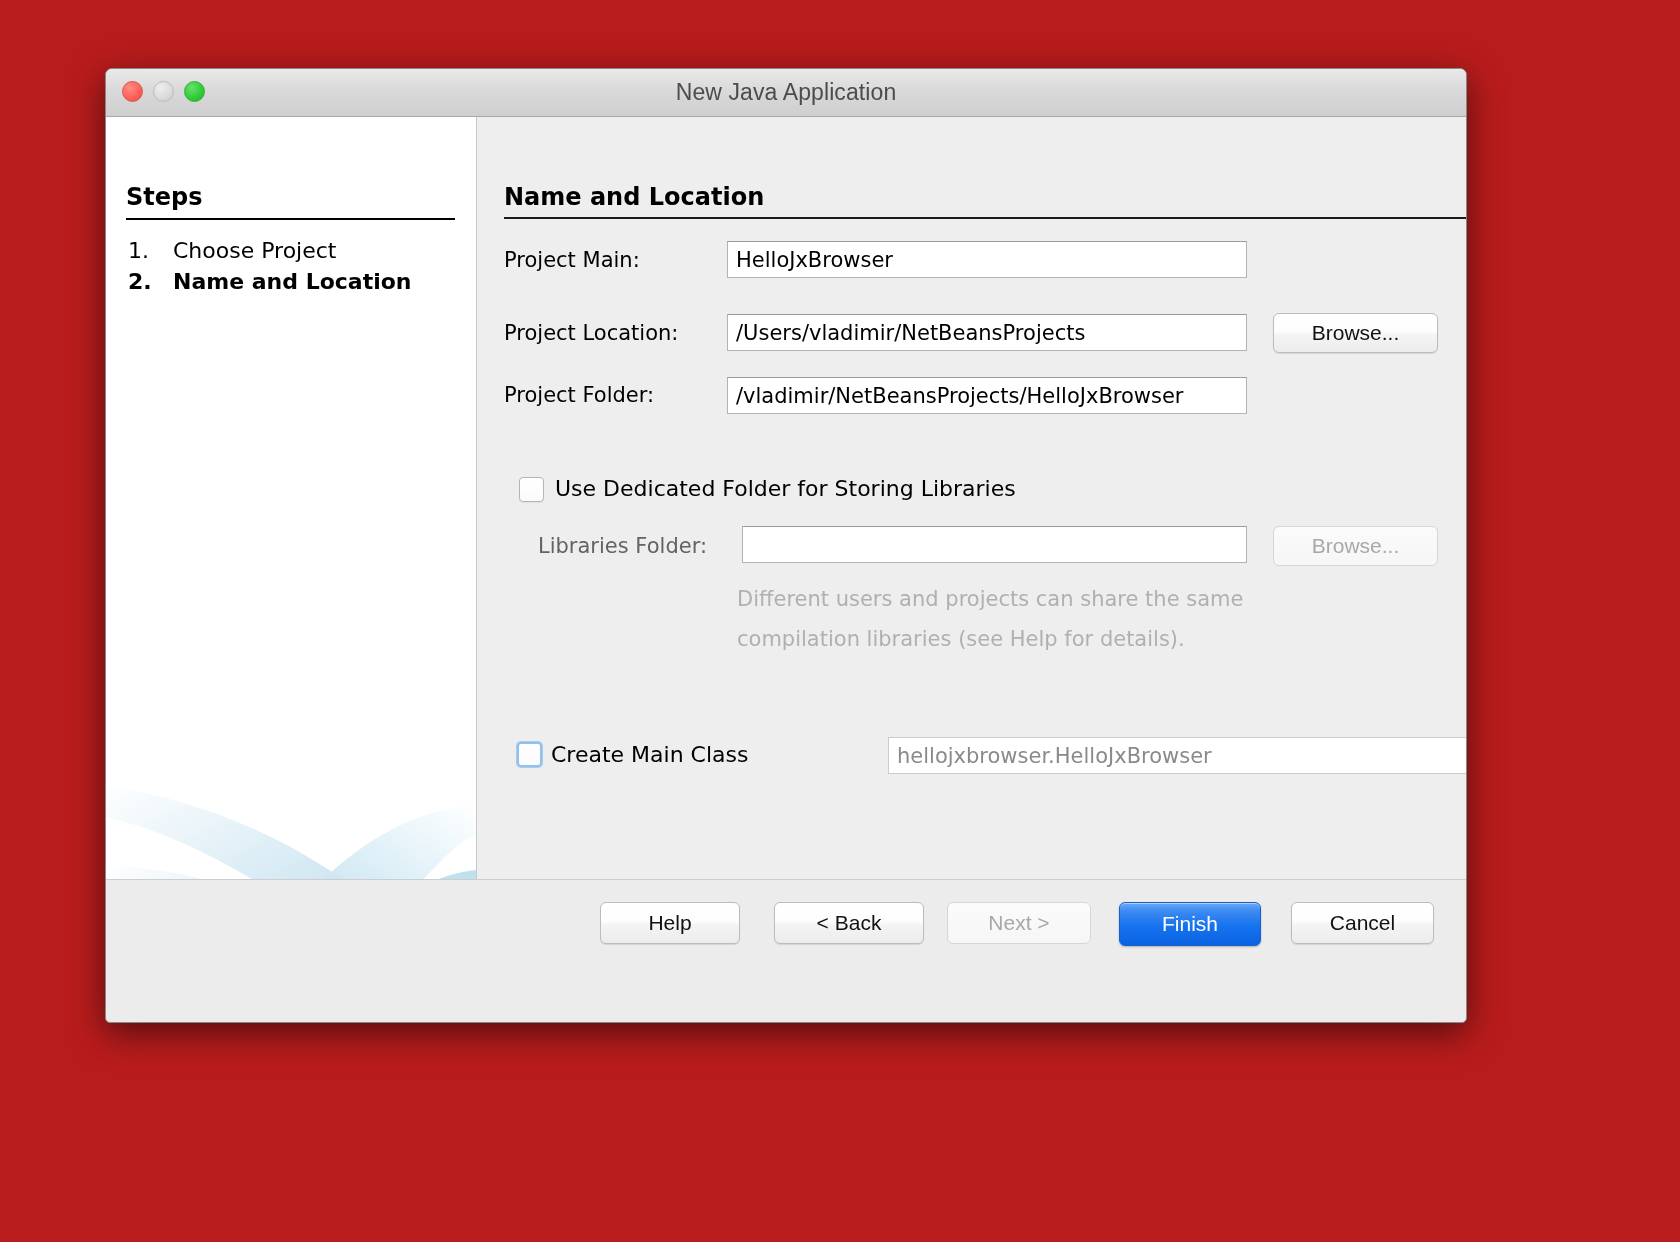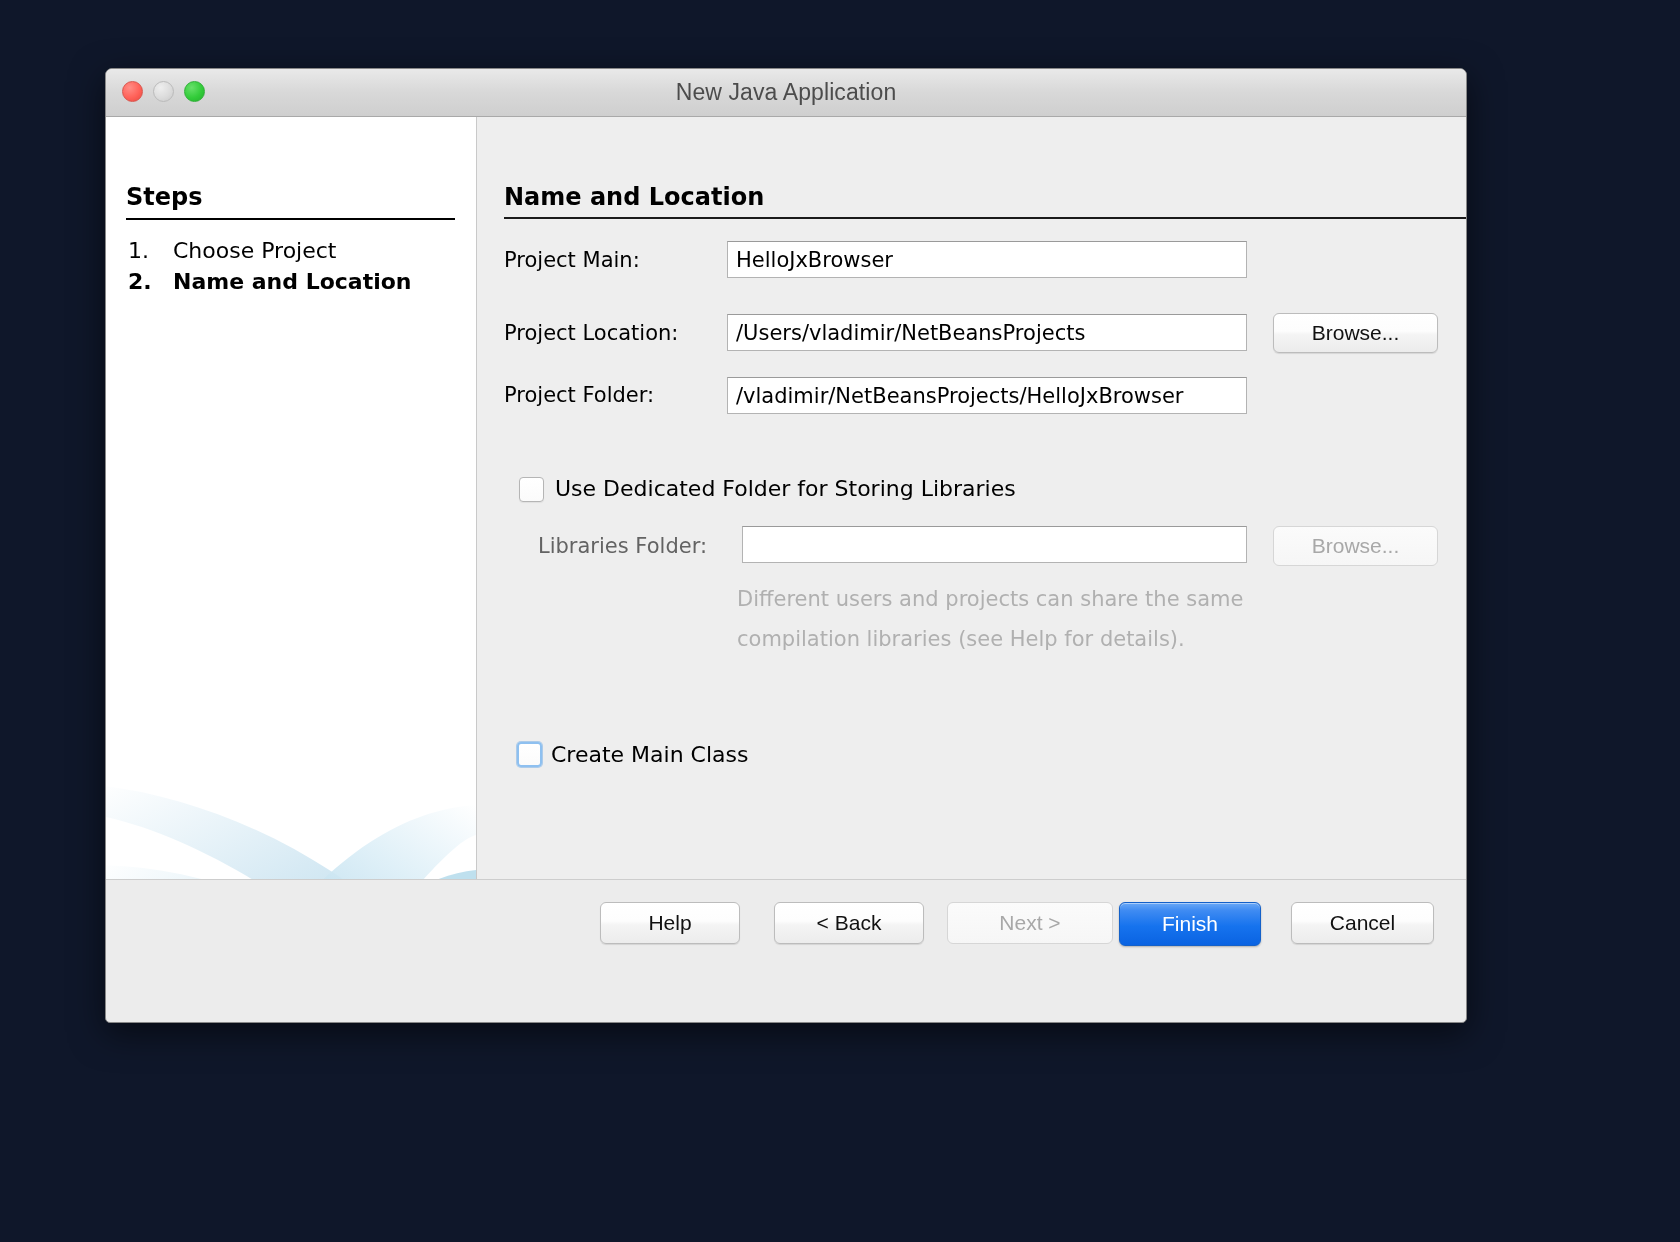--- a/index.html
+++ b/index.html
@@ -9,21 +9,21 @@
     width: 1680px;
     height: 1242px;
     overflow: hidden;
     font-family: "DejaVu Sans", "Liberation Sans", sans-serif;
   }
 
   #root {
     position: relative;
     width: 1680px;
     height: 1242px;
-    background: #0f172a;
+    background: #b91c1c;
   }
 
   
   .window {
     position: absolute;
     left: 105px;
     top: 68px;
     width: 1360px;
     height: 953px;
     background: #ececec;
@@ -342,26 +342,27 @@
         <div class="checkbox-label" style="left:78px; top:359px;">Use Dedicated Folder for Storing Libraries</div>
 
         <div class="field-label dim" style="left:61px; top:417px;">Libraries Folder:</div>
         <div class="textfield" style="left:265px; top:409px; width:505px; height:37px;"></div>
         <div class="btn disabled" style="left:796px; top:409px; width:165px; height:40px;">Browse...</div>
 
         <div class="hint-text" style="left:260px; top:462px;">Different users and projects can share the same compilation libraries (see Help for details).</div>
 
         <div class="checkbox focused" style="left:40px; top:625px;"></div>
         <div class="checkbox-label" style="left:74px; top:625px;">Create Main Class</div>
+        <div class="textfield light-border" style="left:411px; top:620px; width:657px; height:37px;">hellojxbrowser.HelloJxBrowser</div>
 
       </div>
 
       <div class="footer">
         <div class="btn" style="left:494px; top:22px; width:140px; height:42px;border-radius:6px;">Help</div>
         <div class="btn" style="left:668px; top:22px; width:150px; height:42px;">&lt; Back</div>
-        <div class="btn disabled" style="left:841px; top:22px; width:166px; height:42px;text-align:right;">Next &gt;</div>
+        <div class="btn disabled" style="left:841px; top:22px; width:144px; height:42px;text-align:right;">Next &gt;</div>
         <div class="btn primary" style="left:1013px; top:22px; width:142px; height:44px;">Finish</div>
         <div class="btn" style="left:1185px; top:22px; width:143px; height:42px;">Cancel</div>
       </div>
 
     </div>
   </div>
 </div>
 
 </body></html>

